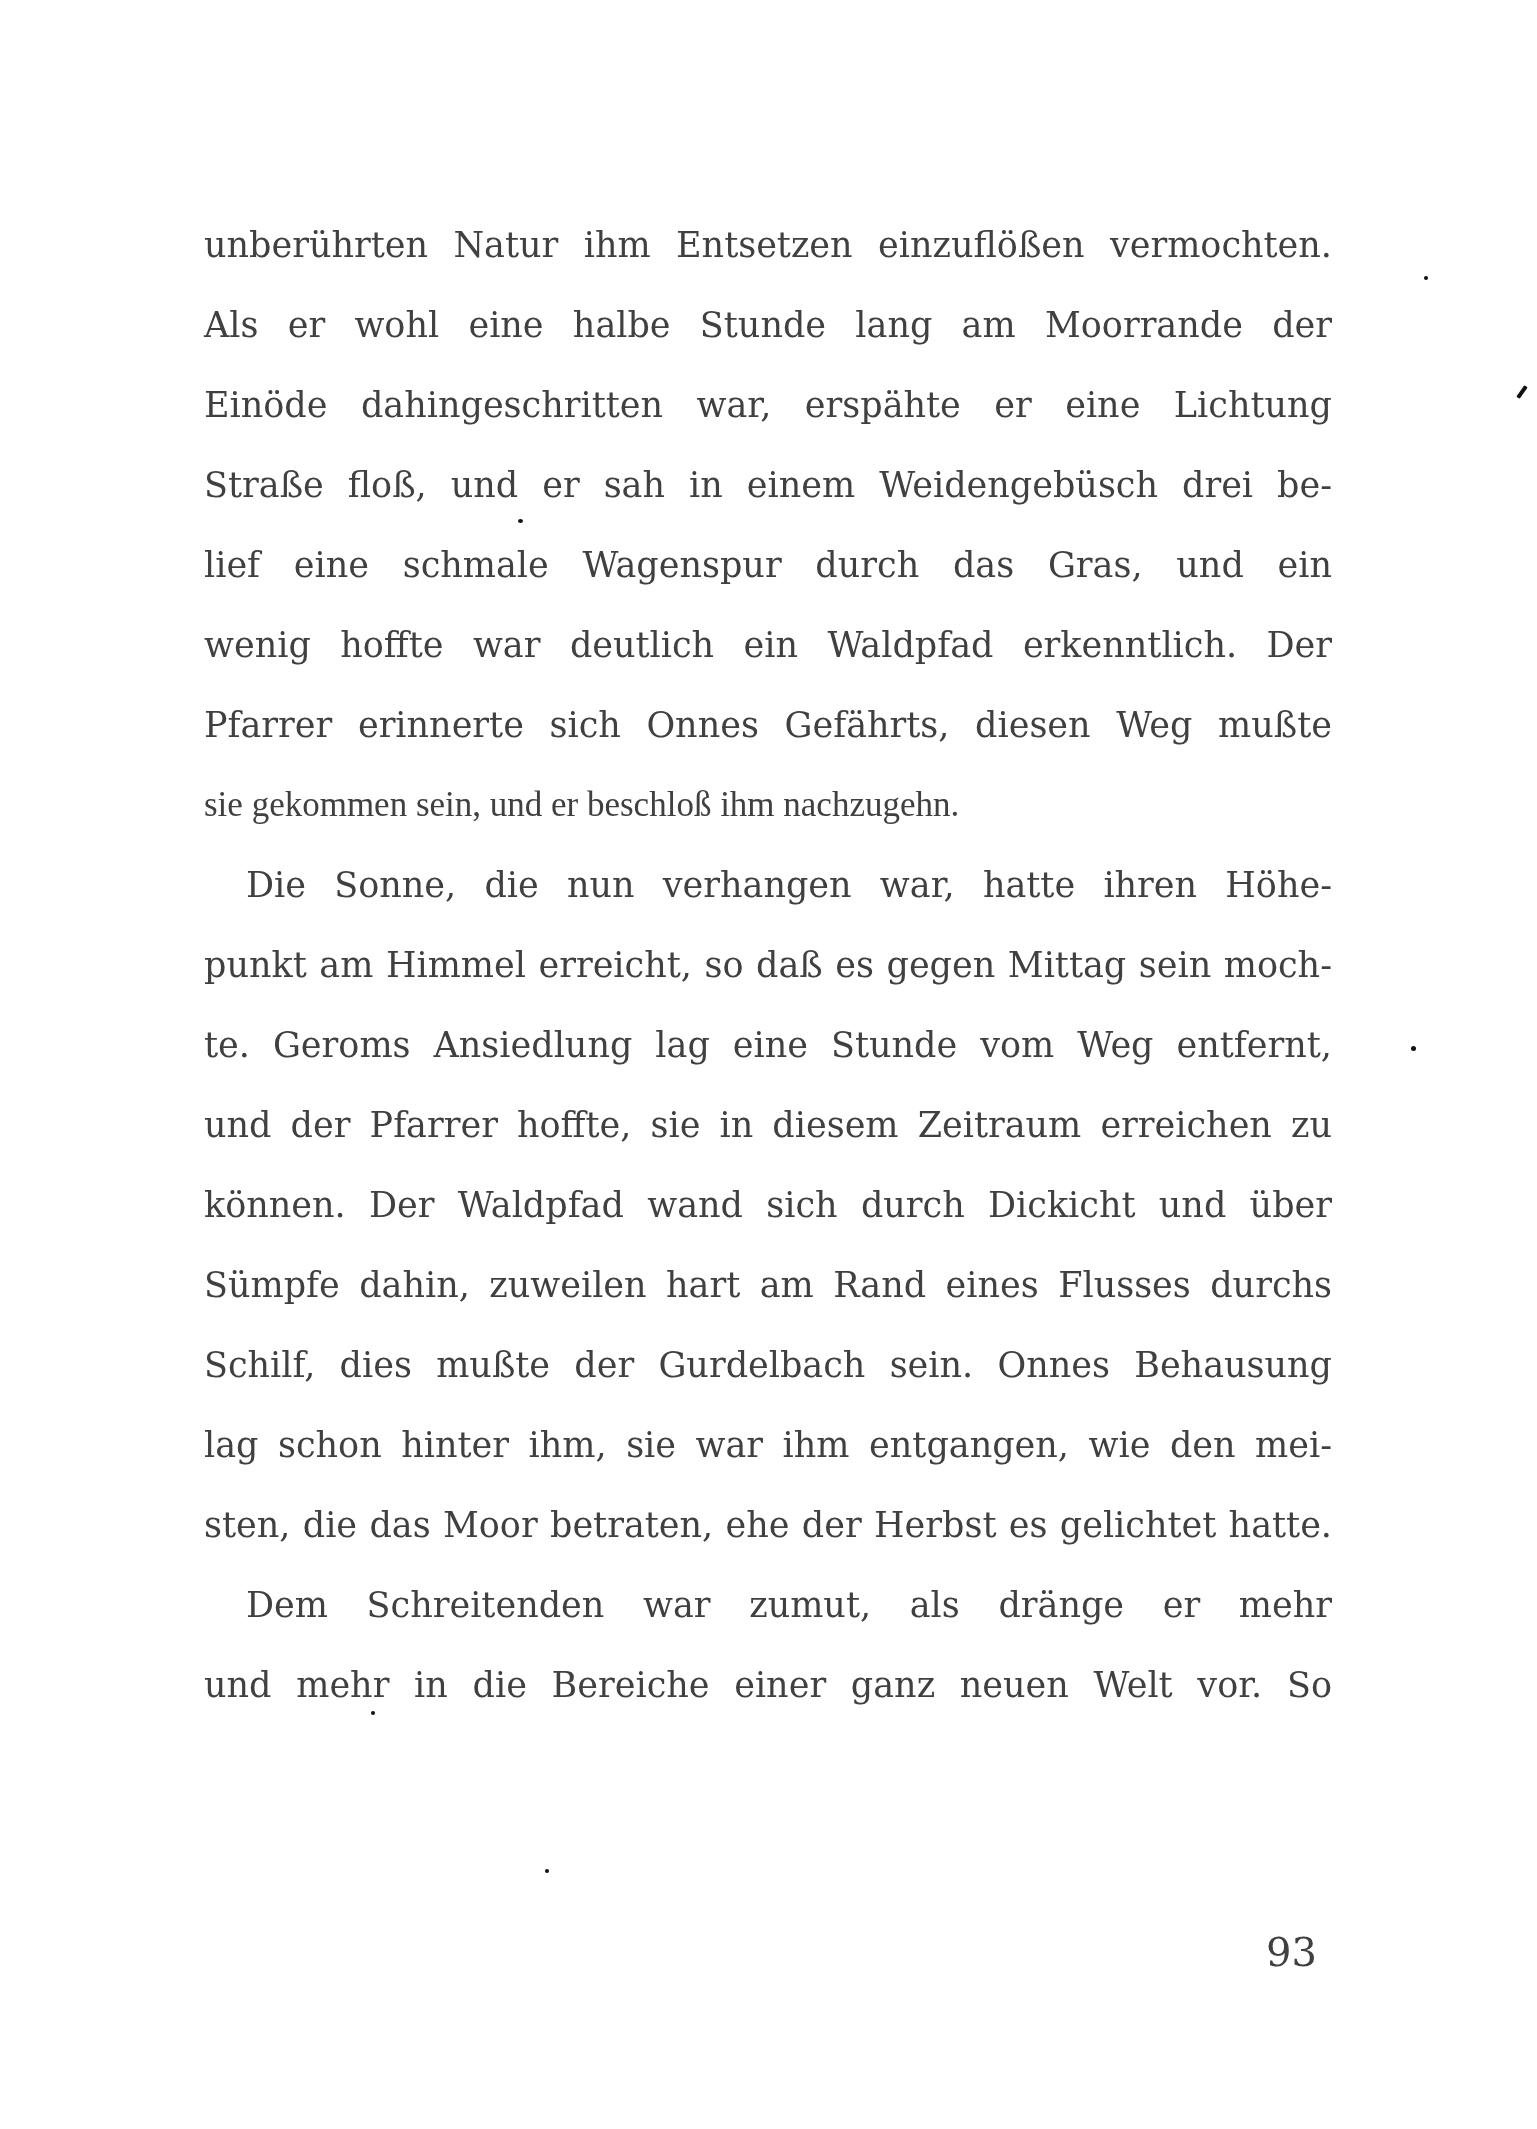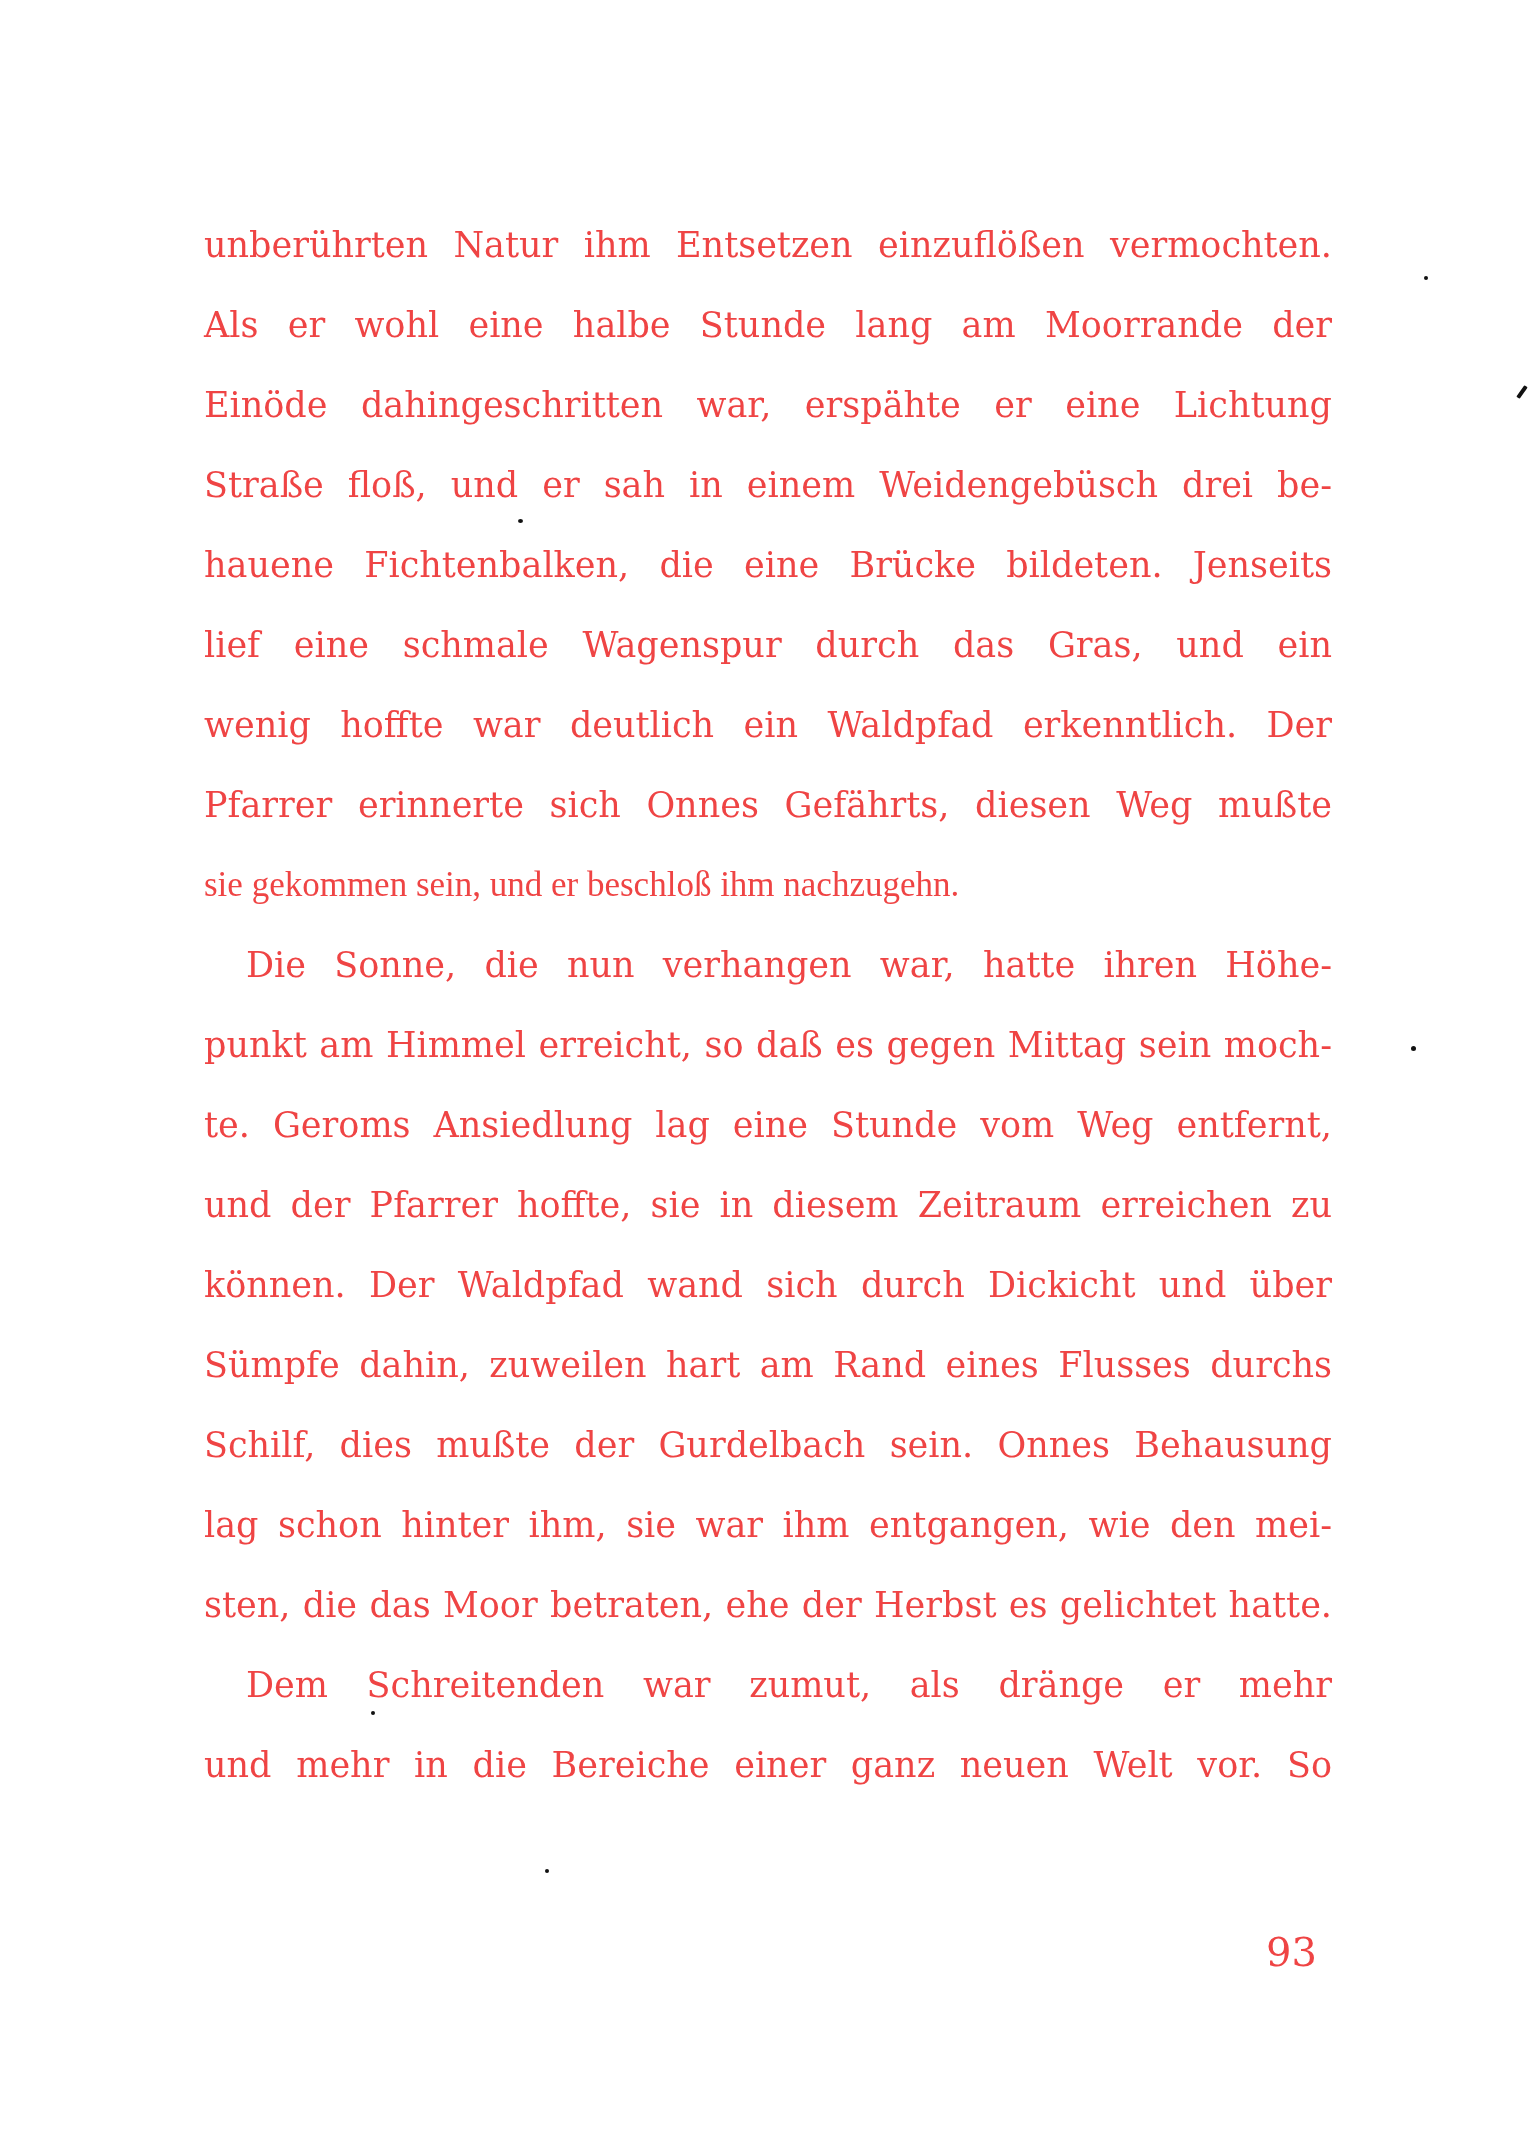--- a/index.html
+++ b/index.html
@@ -4,21 +4,21 @@
 <title>Scanned book page</title>
 <style>
   html, body { margin: 0; padding: 0; background: #e8e8e8; }
   .page {
     position: relative;
     width: 1537px;
     height: 2129px;
     background: #ffffff;
     margin: 0 auto;
     font-family: "DejaVu Serif", serif;
-    color: #ef4444;
+    color: #404040;
     overflow: hidden;
   }
   .text-block {
     position: absolute;
     left: 204px;
     top: 205px;
     width: 1128px;
   }
   .line {
     height: 80px;
@@ -52,21 +52,20 @@
 </style>
 </head>
 <body>
 
 <div class="page">
   <div class="text-block">
       <div class="line">unberührten Natur ihm Entsetzen einzuflößen vermochten.</div>
       <div class="line">Als er wohl eine halbe Stunde lang am Moorrande der</div>
       <div class="line">Einöde dahingeschritten war, erspähte er eine Lichtung</div>
       <div class="line">Straße floß, und er sah in einem Weidengebüsch drei be-</div>
-      <div class="line">hauene Fichtenbalken, die eine Brücke bildeten. Jenseits</div>
       <div class="line">lief eine schmale Wagenspur durch das Gras, und ein</div>
       <div class="line">wenig hoffte war deutlich ein Waldpfad erkenntlich. Der</div>
       <div class="line">Pfarrer erinnerte sich Onnes Gefährts, diesen Weg mußte</div>
       <div class="line align-left">sie gekommen sein, und er beschloß ihm nachzugehn.</div>
       <div class="line indent">Die Sonne, die nun verhangen war, hatte ihren Höhe-</div>
       <div class="line">punkt am Himmel erreicht, so daß es gegen Mittag sein moch-</div>
       <div class="line">te. Geroms Ansiedlung lag eine Stunde vom Weg entfernt,</div>
       <div class="line">und der Pfarrer hoffte, sie in diesem Zeitraum erreichen zu</div>
       <div class="line">können. Der Waldpfad wand sich durch Dickicht und über</div>
       <div class="line">Sümpfe dahin, zuweilen hart am Rand eines Flusses durchs</div>

